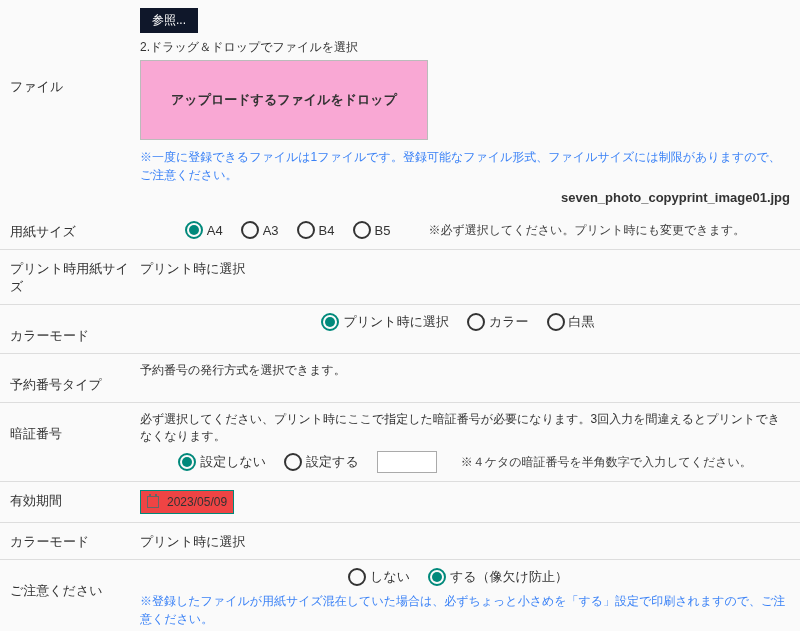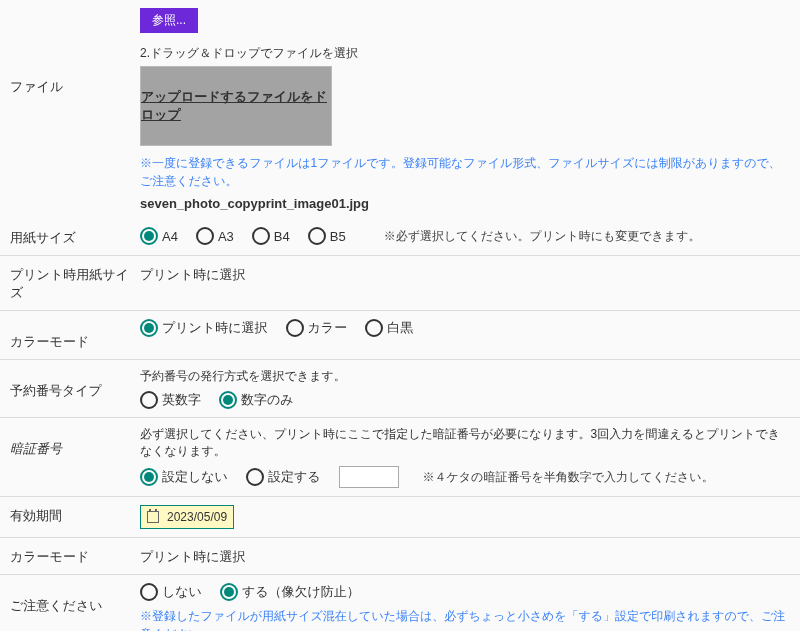--- a/index.html
+++ b/index.html
@@ -2,52 +2,52 @@
 <html><head>
 <meta charset="utf-8">
 <style>
 * { box-sizing: border-box; margin: 0; padding: 0; }
 body { font-family: "Hiragino Sans", "Meiryo", sans-serif; font-size: 13px; color: #333; background: #fafafa; width: 800px; }
 .form-table { width: 100%; }
 .row { display: flex; border-bottom: 1px solid #ddd; padding: 8px 10px; align-items: flex-start; }
 .row.no-border { border-bottom: none; }
 .label-col { width: 130px; flex-shrink: 0; padding-top: 2px; }
 .content-col { flex: 1; }
-.btn-browse { background: #6d28d9; color: #fff; border: none; padding: 4px 12px; font-size: 12px; cursor: pointer; }
-.drop-zone { border: 1px solid #bbb; background: #a3a3a3; width: 192px; height: 80px; display: flex; align-items: center; justify-content: center; margin-top: 4px; margin-bottom: 8px; text-decoration: underline; }
+.btn-browse { background: #0f172a; color: #fff; border: none; padding: 4px 12px; font-size: 12px; cursor: pointer; }
+.drop-zone { border: 1px solid #bbb; background: #f9a8d4; width: 288px; height: 80px; display: flex; align-items: center; justify-content: center; margin-top: 4px; margin-bottom: 8px; }
 .drop-zone-text { font-weight: bold; font-size: 13px; }
 .subtext { font-size: 12px; margin-bottom: 4px; }
 .warn { color: #3b82f6; font-size: 12px; line-height: 1.5; }
-.filename { font-weight: bold; font-size: 13px; margin-top: 6px; }
-.radio-group { display: flex; align-items: center; flex-wrap: wrap; gap: 4px; }
+.filename { font-weight: bold; font-size: 13px; margin-top: 6px; text-align: right; }
+.radio-group { display: flex; align-items: center; flex-wrap: wrap; gap: 4px; justify-content: center; }
 .radio-item { display: inline-flex; align-items: center; margin-right: 14px; cursor: pointer; }
 .radio-circle { width: 18px; height: 18px; border: 2px solid #333; border-radius: 50%; display: inline-flex; align-items: center; justify-content: center; margin-right: 4px; }
 .radio-circle.checked { border-color: #00897b; }
 .radio-dot { width: 10px; height: 10px; background: #00897b; border-radius: 50%; }
 .section-desc { font-size: 12px; margin-bottom: 6px; }
 .row-multiline .content-col > * + * { margin-top: 6px; }
 .text-input { border: 1px solid #aaa; background: #fff; height: 22px; width: 60px; padding: 0 4px; font-size: 12px; }
-.date-wrap { border: 1px solid #00897b; display: inline-flex; align-items: center; height: 24px; padding: 0 6px; background: #fef9c3; }
+.date-wrap { border: 1px solid #00897b; display: inline-flex; align-items: center; height: 24px; padding: 0 6px; background: #ef4444; }
 .cal-icon { width: 12px; height: 12px; border: 1px solid #666; position: relative; margin-right: 8px; }
 .cal-icon::before { content: ""; position: absolute; top: -3px; left: 1px; width: 2px; height: 3px; background: #666; }
 .cal-icon::after { content: ""; position: absolute; top: -3px; right: 1px; width: 2px; height: 3px; background: #666; }
 .date-text { font-size: 12px; }
 .inline-warn { color: #404040; font-size: 12px; margin-left: 20px; }
 .pt-2 { padding-top: 2px; }
 </style>
 </head>
 <body>
 
 <div class="form-table">
 
   <div class="row no-border" style="align-items:flex-start;">
     <div class="label-col" style="padding-top:70px;">ファイル</div>
     <div class="content-col">
       <button class="btn-browse">参照...</button>
-      <div class="subtext" style="margin-top:12px;">2.ドラッグ＆ドロップでファイルを選択</div>
+      <div class="subtext" style="margin-top:6px;">2.ドラッグ＆ドロップでファイルを選択</div>
       <div class="drop-zone">
         <span class="drop-zone-text">アップロードするファイルをドロップ</span>
       </div>
       <div class="warn">※一度に登録できるファイルは1ファイルです。登録可能なファイル形式、ファイルサイズには制限がありますので、ご注意ください。</div>
       <div class="filename">seven_photo_copyprint_image01.jpg</div>
     </div>
   </div>
 
   <div class="row">
     <div class="label-col">用紙サイズ</div>
@@ -100,37 +100,25 @@
             <span>白黒</span>
           </span>
       </div>
     </div>
   </div>
 
   <div class="row row-multiline">
     <div class="label-col" style="padding-top:14px;">予約番号タイプ</div>
     <div class="content-col">
       <div class="section-desc">予約番号の発行方式を選択できます。</div>
-      <div class="radio-group">
-        <span class="radio-item">
-            <span class="radio-circle"></span>
-            <span>英数字</span>
-          </span>
-        <span class="radio-item">
-            <span class="radio-circle checked">
-              <span class="radio-dot"></span>
-            </span>
-            <span>数字のみ</span>
-          </span>
-      </div>
     </div>
   </div>
 
   <div class="row row-multiline">
-    <div class="label-col" style="padding-top:14px;font-style:italic;">暗証番号</div>
+    <div class="label-col" style="padding-top:14px;">暗証番号</div>
     <div class="content-col">
       <div class="section-desc">必ず選択してください、プリント時にここで指定した暗証番号が必要になります。3回入力を間違えるとプリントできなくなります。</div>
       <div class="radio-group">
         <span class="radio-item">
             <span class="radio-circle checked">
               <span class="radio-dot"></span>
             </span>
             <span>設定しない</span>
           </span>
         <span class="radio-item">

